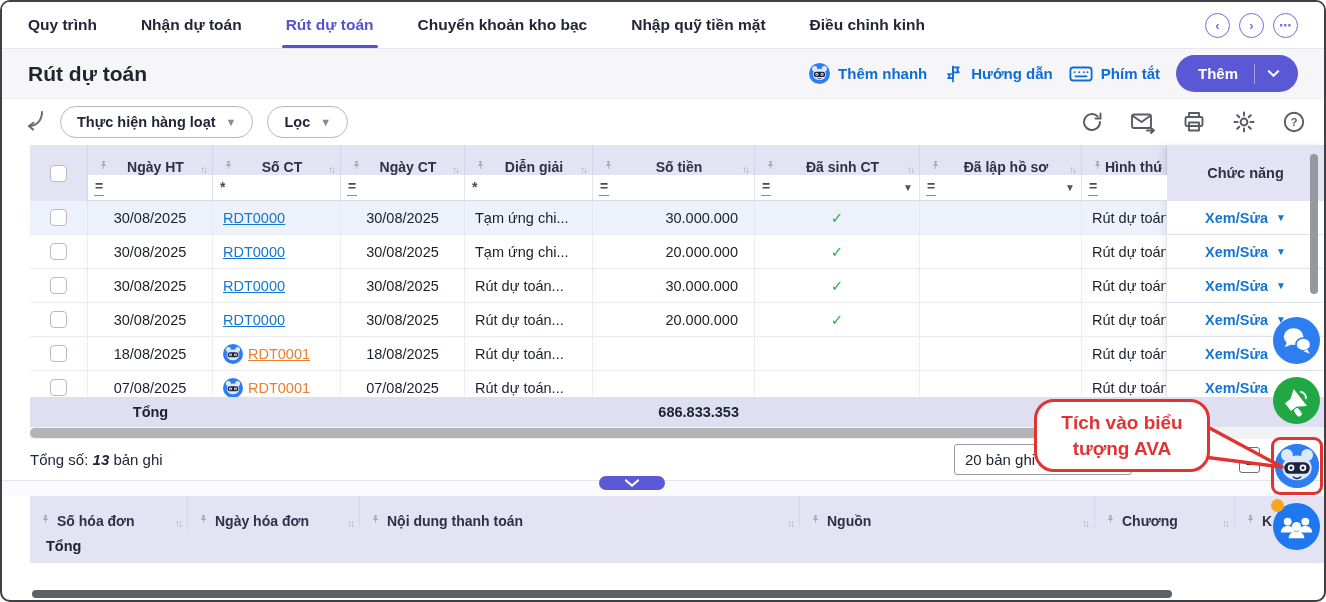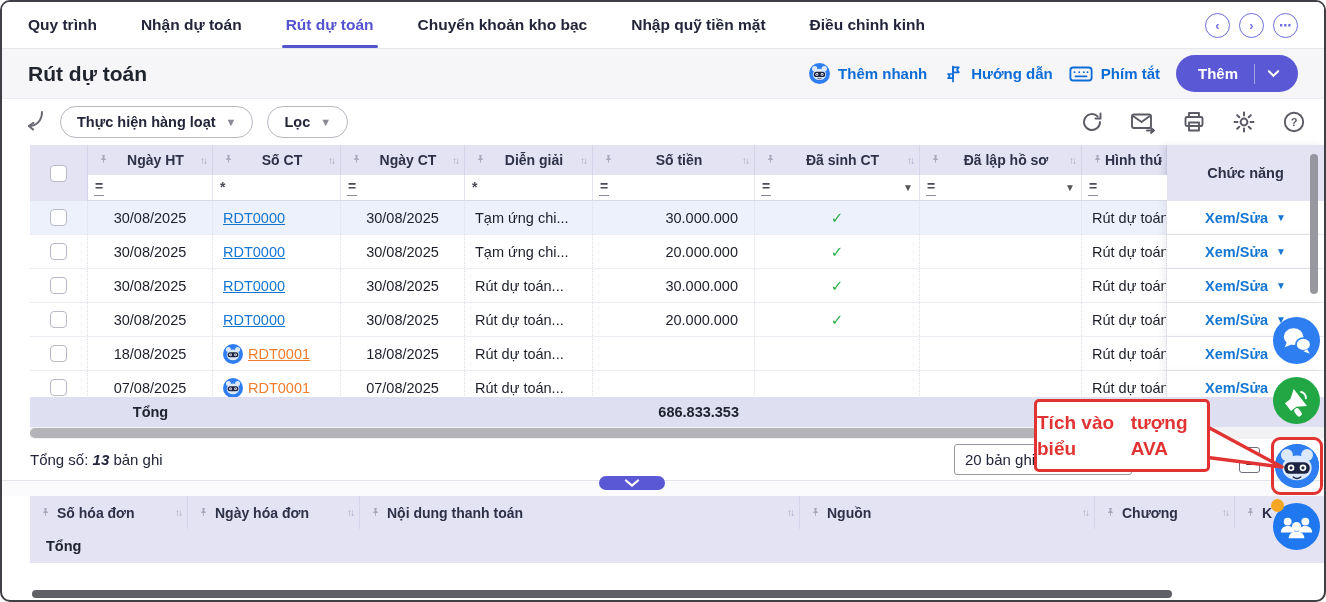--- a/index.html
+++ b/index.html
@@ -39,21 +39,21 @@
     border-radius:18px; padding:7px 16px; font-size:14.5px; font-weight:700;
     color:#23263a; cursor:pointer; background:#fff; }
   .pill .caret { color:#8a8a96; font-size:11px; }
   .tool-icons { margin-left:auto; display:flex; align-items:center; gap:26px; }
   .tico { cursor:pointer; display:flex; }
   
   .tablewrap { margin-left:28px; position:relative; }
   .grid { display:grid;
     grid-template-columns:58px 125px 128px 124px 128px 162px 165px 162px 85px 1fr; }
   .thead { grid-template-rows:30px 26px; background:#fff; }
-  .hcell { background:#e3e3f4; display:flex; align-items:center; padding:0 4px;
+  .hcell { background:#e3e3f4; display:flex; align-items:flex-end; padding:0 4px;
     border-right:1px solid #d4d4ea; overflow:hidden; }
   .hcell .pin { flex:0 0 auto; margin:0 2px 0 6px; }
   .hcell .hlabel { flex:1; text-align:center; font-size:14px; font-weight:700;
     color:#2e3147; white-space:nowrap; overflow:hidden; }
   .hcell .sort { color:#a7a7bd; font-size:10px; letter-spacing:-2px; margin-right:2px; }
   .hcheck { grid-column:1; grid-row:1/3; background:#e3e3f4; display:flex;
     align-items:center; justify-content:center; border-right:1px solid #d4d4ea; }
   .haction { grid-column:10; grid-row:1/3; background:#e3e3f4; display:flex;
     align-items:center; justify-content:center; font-size:14.5px; font-weight:700;
     color:#2e3147; box-shadow:-4px 0 6px rgba(80,80,120,.12); }
@@ -114,22 +114,22 @@
   
   .float-stack { position:absolute; right:3px; top:315px; width:50px; z-index:30; }
   .ficon { width:47px; height:47px; border-radius:50%; margin:0 auto 13px auto;
     cursor:pointer; position:relative; }
   .ava-box { width:52px; height:58px; border:3px solid #e23333; border-radius:9px;
     display:flex; align-items:center; justify-content:center; margin:0 auto 8px auto; }
   .notif-dot { position:absolute; left:-2px; top:-4px; width:13px; height:13px;
     background:#f5a623; border-radius:50%; }
   
   .callout { position:absolute; left:1032px; top:397px; width:176px; height:73px;
-    background:#fff; border:3.5px solid #e23333; border-radius:5px; z-index:40;
-    display:flex; flex-direction:row; align-items:center; justify-content:center; }
+    background:#fff; border:3.5px solid #e23333; border-radius:20px; z-index:40;
+    display:flex; flex-direction:column; align-items:center; justify-content:center; }
   .callout .cl { color:#e23333; font-size:19px; font-weight:800; line-height:1.35; }
   .callout-tail { position:absolute; left:1198px; top:415px; z-index:39; }
   
   .vscroll { position:absolute; right:6px; top:152px; width:8px; height:140px;
     background:#97979f; border-radius:4px; z-index:5; cursor:pointer; }
 </style>
 </head>
 <body>
 
 <div class="tabbar">

